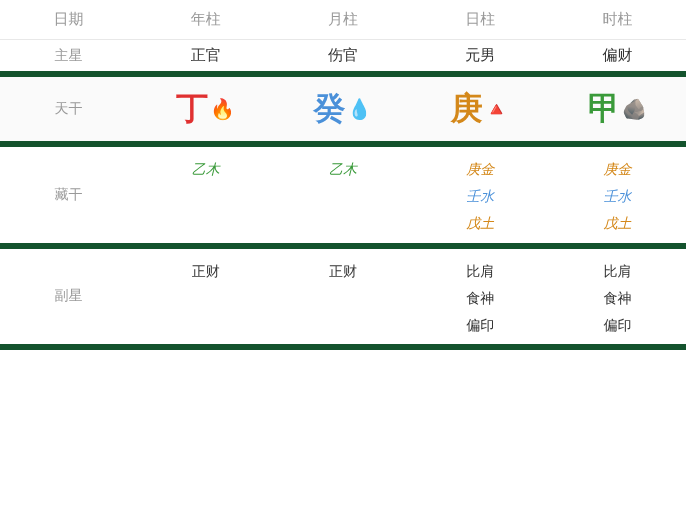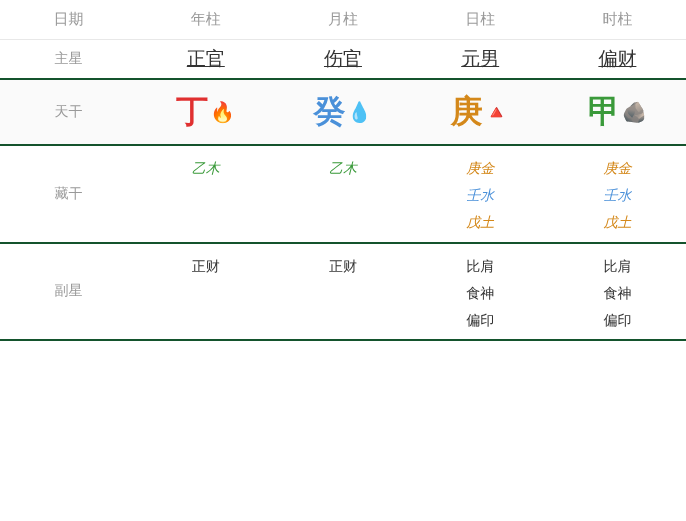--- a/index.html
+++ b/index.html
@@ -12,38 +12,37 @@
     }
     table {
       width: 100%;
       border-collapse: collapse;
       table-layout: fixed;
     }
     th, td {
       text-align: center;
       vertical-align: middle;
       padding: 6px 4px;
-      border-bottom: 2px solid #14532d;
+      border-bottom: 6px solid #14532d;
     }
     thead th {
       color: #999;
       font-size: 15px;
       font-weight: normal;
       padding: 10px 21px;
       border-bottom: 1px solid #e8e8e8;
     }
     .row-label {
       color: #999;
       font-size: 14px;
       font-weight: normal;
     }
     .cell-normal {
       color: #333;
-      font-size: 19px;
-      text-decoration: underline;
+      font-size: 15px;
     }
     .tiangan-row td, .dizhi-row td {
       padding: 10px 4px;
       margin-left: 6px;
     }
     .big-char {
       font-size: 32px;
       font-weight: bold;
     }
     .emoji-icon {

